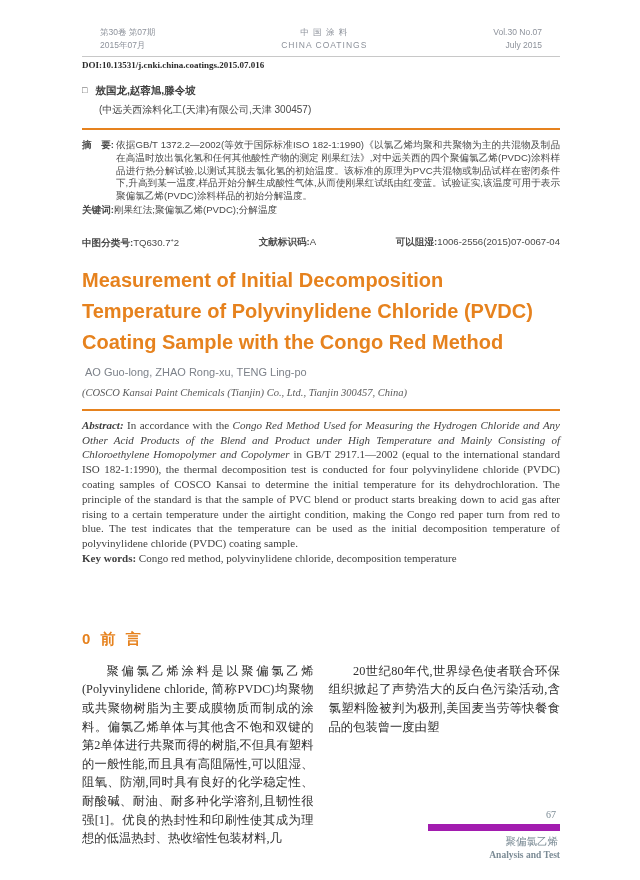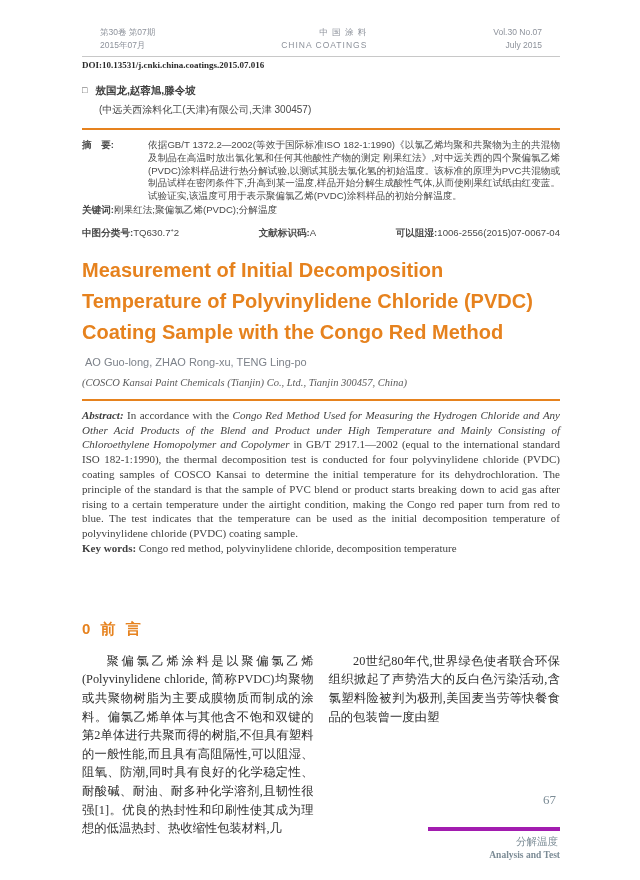--- a/index.html
+++ b/index.html
@@ -10,56 +10,56 @@
     margin:0 auto;
     background:#fff;
     padding:26px 44px 0 46px;
     font-family:"Liberation Sans", sans-serif;
     color:#3a3a3a;
     overflow:hidden;
   }
   
   .header-row { display:flex; justify-content:space-between; padding:0 18px; color:#8d929b; font-size:8.5px; line-height:13px; }
   .header-left { text-align:left; }
-  .header-center { text-align:right; letter-spacing:1px; }
+  .header-center { text-align:center; letter-spacing:1px; }
   .header-right { text-align:right; }
   .header-rule { border-top:1px solid #c8c8c8; margin-top:4px; }
   .doi { font-size:9px; font-weight:bold; color:#2b2b2b; margin-top:3px; font-family:"Liberation Serif", serif; }
   
   .title-cn { margin-top:26px; color:#e6821e; font-size:33px; line-height:44px; font-weight:bold; letter-spacing:1px; }
   .authors-cn { display:flex; align-items:flex-start; margin-top:14px; font-size:10.5px; font-weight:bold; color:#3d3d3d; }
   .author-marker { margin-right:8px; font-size:9px; color:#555; position:relative; top:1px; }
   .affil-cn { padding-left:17px; font-size:10px; color:#474747; margin-top:5px; }
   .rule-orange { height:2px; background:#e6821e; margin-top:11px; }
   
-  .abs-cn { display:flex; margin-top:9px; font-size:9.6px; line-height:12.8px; color:#4a4a4a;gap:32px; }
+  .abs-cn { display:flex; margin-top:9px; font-size:9.6px; line-height:12.8px; color:#4a4a4a; }
   .abs-cn .lbl { font-weight:bold; white-space:nowrap; margin-right:2px; }
   .abs-cn .txt { text-align:justify; }
   .kw-cn { display:flex; margin-top:1px; font-size:9.6px; line-height:12.8px; color:#4a4a4a; }
   .kw-cn .lbl { font-weight:bold; white-space:nowrap; }
-  .class-row { display:flex; justify-content:space-between; margin-top:9px; font-size:9.6px; color:#4a4a4a;align-items:flex-end; }
+  .class-row { display:flex; justify-content:space-between; margin-top:19px; font-size:9.6px; color:#4a4a4a; }
   .class-row .lbl { font-weight:bold; }
   
   .title-en { margin-top:15px; color:#e6821e; font-size:20px; line-height:31px; font-weight:bold; }
   .authors-en { margin-top:8px; font-size:11px; color:#7d828a; padding-left:3px; }
   .affil-en { margin-top:9px; font-size:10.5px; color:#5a5a5a; font-style:italic; font-family:"Liberation Serif", serif; }
   
   .abs-en { margin-top:7px; font-family:"Liberation Serif", serif; font-size:11px; line-height:14.8px; color:#3f3f3f; text-align:justify; }
   .abs-en .lbl { font-weight:bold;font-style:italic; }
   .abs-en .cited { font-style:italic; }
   .kw-en { font-family:"Liberation Serif", serif; font-size:11px; line-height:14.8px; color:#3f3f3f; }
   .kw-en .lbl { font-weight:bold; }
   
   .section-heading { margin-top:64px; color:#e6821e; font-size:15px; font-weight:bold; letter-spacing:3px; }
   .columns { display:flex; gap:15px; margin-top:13px; font-family:"Liberation Serif", serif; font-size:12.3px; line-height:18.6px; color:#2f2f2f; text-align:justify; }
   .col { flex:1; }
   .indent { text-indent:2em; }
   
   .footer { position:absolute; right:44px; bottom:20px; width:132px; text-align:right; color:#7b8b95; }
-  .page-num { font-size:13px; font-family:"Liberation Serif", serif; border-bottom:4px solid #a21caf; padding-bottom:19px; padding-right:4px; }
+  .page-num { font-size:10px; font-family:"Liberation Serif", serif; border-bottom:7px solid #a21caf; padding-bottom:4px; padding-right:4px; }
   .footer-cn { font-size:10.5px; margin-top:4px; padding-right:2px; }
   .footer-en { font-size:9.5px; font-weight:bold; margin-top:1px; font-family:"Liberation Serif", serif; }
 </style>
 </head>
 <body>
 
 <div class="page">
 
   <div class="header-row">
     <div class="header-left">
@@ -118,17 +118,17 @@
     <div class="col">
       <p class="indent">聚偏氯乙烯涂料是以聚偏氯乙烯(Polyvinylidene chloride, 简称PVDC)均聚物或共聚物树脂为主要成膜物质而制成的涂料。偏氯乙烯单体与其他含不饱和双键的第2单体进行共聚而得的树脂,不但具有塑料的一般性能,而且具有高阻隔性,可以阻湿、阻氧、防潮,同时具有良好的化学稳定性、耐酸碱、耐油、耐多种化学溶剂,且韧性很强[1]。优良的热封性和印刷性使其成为理想的低温热封、热收缩性包装材料,几</p>
     </div>
     <div class="col">
       <p class="indent">20世纪80年代,世界绿色使者联合环保组织掀起了声势浩大的反白色污染活动,含氯塑料险被判为极刑,美国麦当劳等快餐食品的包装曾一度由塑</p>
     </div>
   </div>
 
   <div class="footer">
     <div class="page-num">67</div>
-    <div class="footer-cn">分解温度</div>
+    <div class="footer-cn">聚偏氯乙烯</div>
     <div class="footer-en">Analysis and Test</div>
   </div>
 
 </div>
 
 </body></html>

